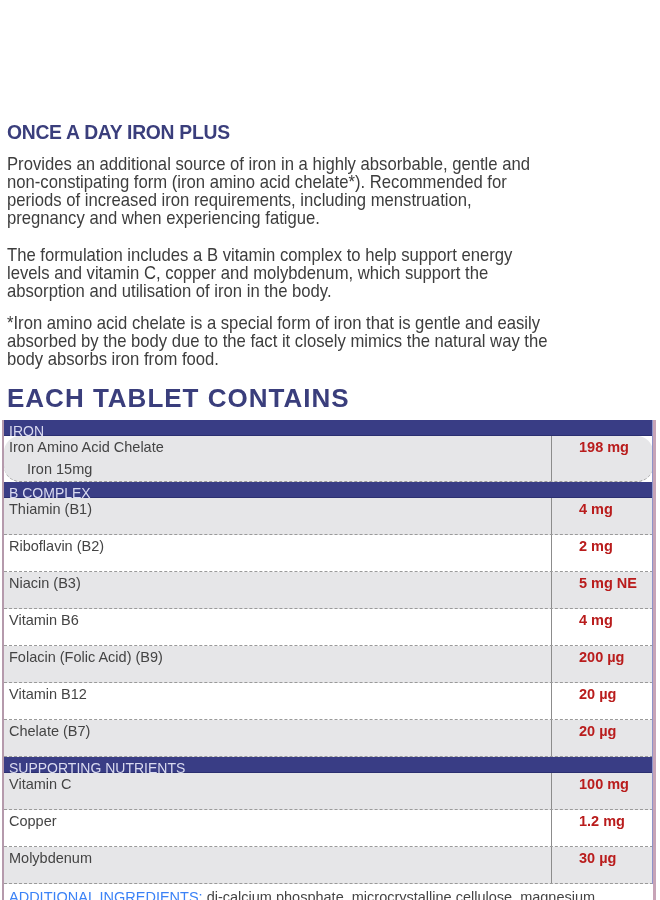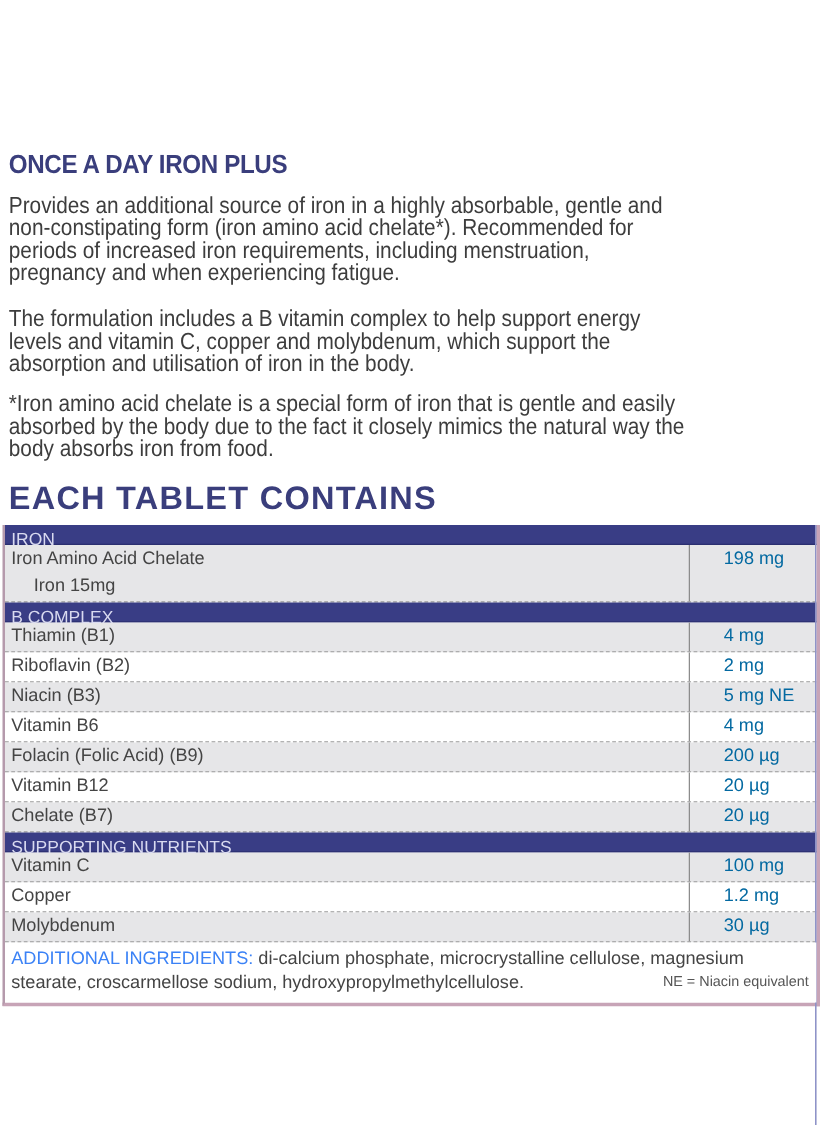--- a/index.html
+++ b/index.html
@@ -27,37 +27,38 @@
     position: absolute; left: 7px; top: 351px;
     font-size: 26px; font-weight: bold; color: #3a3e7c; letter-spacing: 1px;
   }
   .table {
     position: absolute; left: 2px; top: 388px; width: 654px;
     border-left: 2px solid #b59aac; border-right: 3px solid #c7a4b7;
     border-bottom: 3px solid #c7a4b7;
     box-sizing: border-box;
   }
   .row {
-    display: flex; height: 24px; box-sizing: border-box;
+    display: flex; height: 37px; box-sizing: border-box;
     border-bottom: 1px dashed #9a9a9a;
   }
   .row .name {
     flex: 0 0 548px; padding-left: 5px; font-size: 14.5px; line-height: 22px;
     color: #444; border-right: 1px solid #8c8c8c; box-sizing: border-box;
     white-space: nowrap;
   }
   .row .val {
-    flex: 1; padding-left: 27px; font-size: 14.5px; line-height: 22px; color: #0369a1;
+    flex: 1; padding-left: 27px; font-size: 14.5px; line-height: 22px; color: #b91c1c;
     white-space: nowrap;
+    font-weight: bold;
   }
   .row.head { background: #393d85; border-bottom: 1px solid #2b2f70; height: 16px; flex-direction: column; }
   .row.head .name { color: #d9daf0; border-right: 1px solid #8e93c8; font-size: 14px; }
   .row.gray { background: #e6e6e8; }
   .row.white { background: #ffffff; }
-  .row.tall { height: 46px; }
+  .row.tall { height: 46px; border-radius: 16px; }
   .row.tall .name { line-height: 22px; }
   .sub { padding-left: 18px; display: block; }
   .footer {
     position: relative; background: #fff; padding: 4px 4px 6px 5px;
     font-size: 14.5px; line-height: 19px; color: #444;
   }
   .footer .label { color: #3b82f6; font-weight: normal; }
   .footer .note {
     position: absolute; right: 6px; bottom: 6px; font-size: 11.5px; color: #555;
   }

